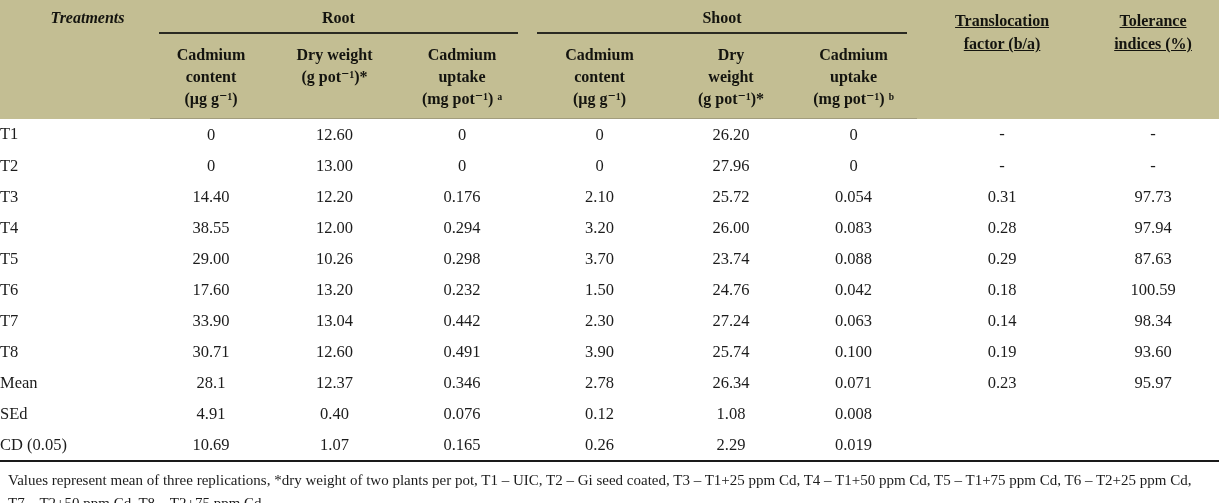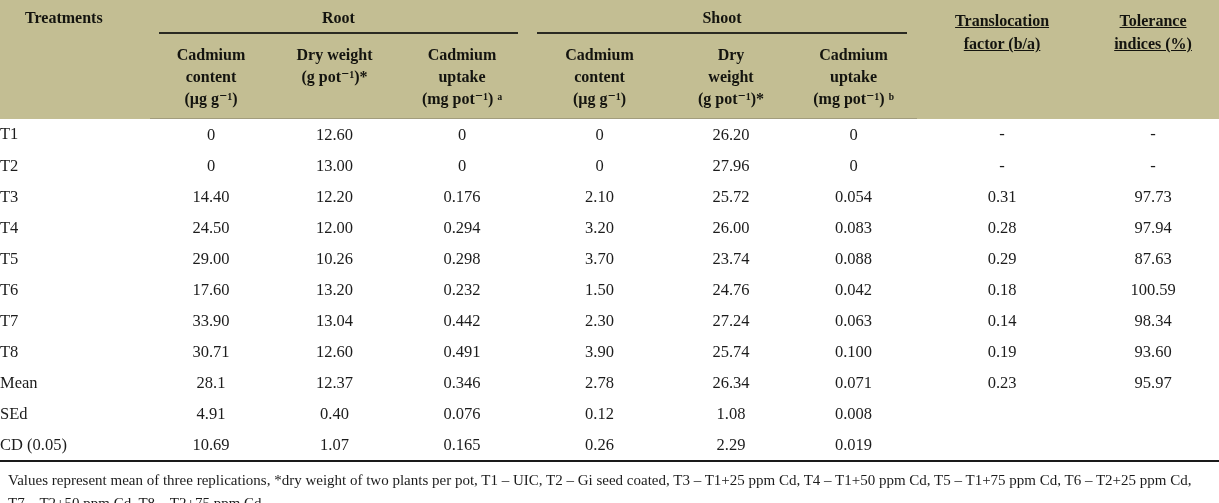--- a/index.html
+++ b/index.html
@@ -18,21 +18,21 @@
   }
   thead { background: #c3be93; }
   thead th {
     font-weight: bold;
     font-size: 16px;
     vertical-align: top;
     padding: 0;
     color: #14140f;
   }
   tr.h1 th { padding-top: 9px; }
-  th.th-treat { text-align: left; padding-left: 25px; }
+  th.th-treat { text-align: center; padding-left: 25px; font-style: italic; }
   .group-inner {
     display: block;
     width: 95%;
     margin: 0 auto;
     padding-bottom: 5px;
     border-bottom: 2px solid #2a2a22;
   }
   th.th-wide { text-align: center; white-space: pre-line; line-height: 1.45; text-decoration: underline; }
   tr.h2 th {
     text-align: center;
@@ -136,21 +136,21 @@
         <td>12.20</td>
         <td>0.176</td>
         <td>2.10</td>
         <td>25.72</td>
         <td>0.054</td>
         <td>0.31</td>
         <td>97.73</td>
       </tr>
       <tr>
         <td class="rowlabel">T4</td>
-        <td>24.50</td>
+        <td>38.55</td>
         <td>12.00</td>
         <td>0.294</td>
         <td>3.20</td>
         <td>26.00</td>
         <td>0.083</td>
         <td>0.28</td>
         <td>97.94</td>
       </tr>
       <tr>
         <td class="rowlabel">T5</td>

